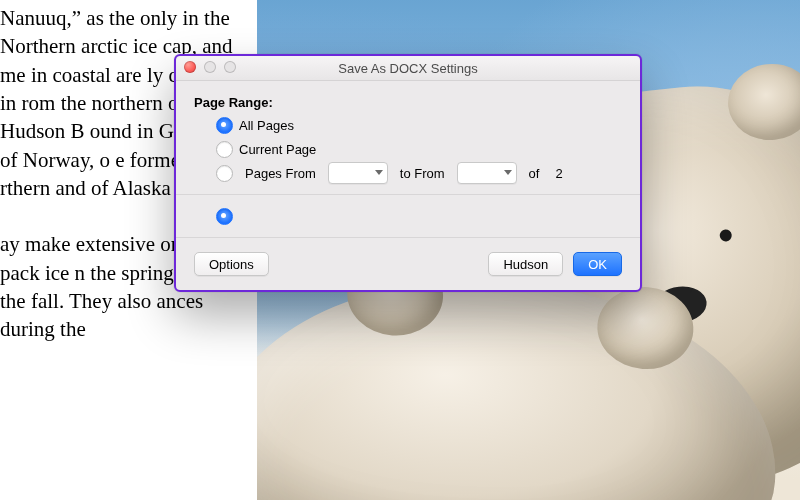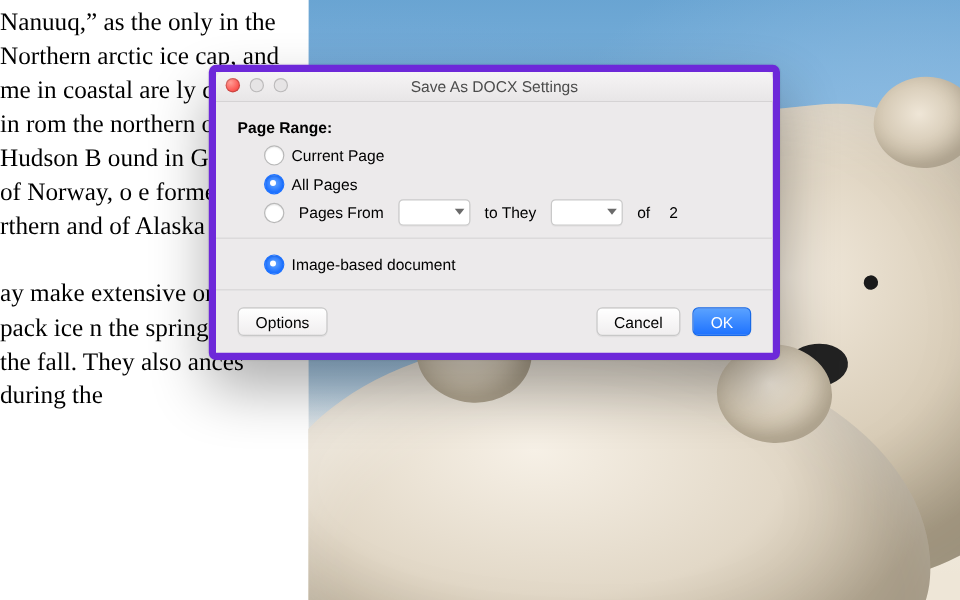--- a/index.html
+++ b/index.html
@@ -48,21 +48,21 @@
     transform:rotate(4deg);
   }
   .bear-front .ear { position:absolute; width:96px; height:82px; border-radius:50%;
     background:radial-gradient(55% 55% at 45% 40%, #f4ecdf, #cabda5);
     box-shadow:inset -8px -8px 16px rgba(0,0,0,.15);}
   .bear-front .ear.l { left:120px; top:-22px;}
   .bear-front .ear.r { left:372px; top:-6px;}
 
   
   .dialog { position:absolute; left:174px; top:54px; width:464px;
-    background:#eceaeb; border:6px solid #6d28d9; border-radius:6px;
+    background:#eceaeb; border:2px solid #6d28d9; border-radius:6px;
     box-shadow:0 24px 48px rgba(0,0,0,.32), 0 0 0 1px rgba(0,0,0,.04);
     font-size:13px; color:#000; }
   .titlebar { position:relative; height:24px; border-bottom:1px solid #d5d3d4;
     border-radius:6px 6px 0 0;
     background:linear-gradient(#f6f4f5,#e8e6e7);
     display:flex; align-items:center; justify-content:center; }
   .traffic { position:absolute; left:8px; top:5px; display:flex; gap:8px; }
   .tl { width:12px; height:12px; border-radius:50%;
     box-shadow:inset 0 0 0 1px rgba(0,0,0,.18); }
   .tl.c { background:radial-gradient(circle at 35% 32%, #ff9d95, #fc5753 60%, #e0443e); }
@@ -132,50 +132,49 @@
       <span class="tl m"></span>
       <span class="tl x"></span>
     </div>
     <span class="title">Save As DOCX Settings</span>
   </div>
 
   <div class="content">
     <div class="section-label">Page Range:</div>
 
     <div class="radio-row">
+      <span class="radio checked"></span>
+      <span class="radio-label">All Pages</span>
+    </div>
+    <div class="radio-row">
       <span class="radio"></span>
       <span class="radio-label">Current Page</span>
-    </div>
-    <div class="radio-row">
-      <span class="radio checked"></span>
-      <span class="radio-label">All Pages</span>
     </div>
     <div class="radio-row" style="gap:12px;">
       <span class="radio"></span>
       <span class="radio-label">Pages From</span>
       <span class="inline-select">
         <span class="chev"></span>
       </span>
-      <span>to They</span>
+      <span>to From</span>
       <span class="inline-select">
         <span class="chev"></span>
       </span>
       <span>of</span>
       <span style="margin-left:4px;">2</span>
     </div>
 
     <hr class="sep">
 
     <div class="radio-row">
       <span class="radio checked"></span>
-      <span class="radio-label">Image-based document</span>
     </div>
 
     <hr class="sep">
 
     <div class="footer">
       <span class="btn">Options</span>
       <span class="spacer"></span>
-      <span class="btn">Cancel</span>
+      <span class="btn">Hudson</span>
       <span class="btn primary">OK</span>
     </div>
   </div>
 </div>
 
 </body></html>

